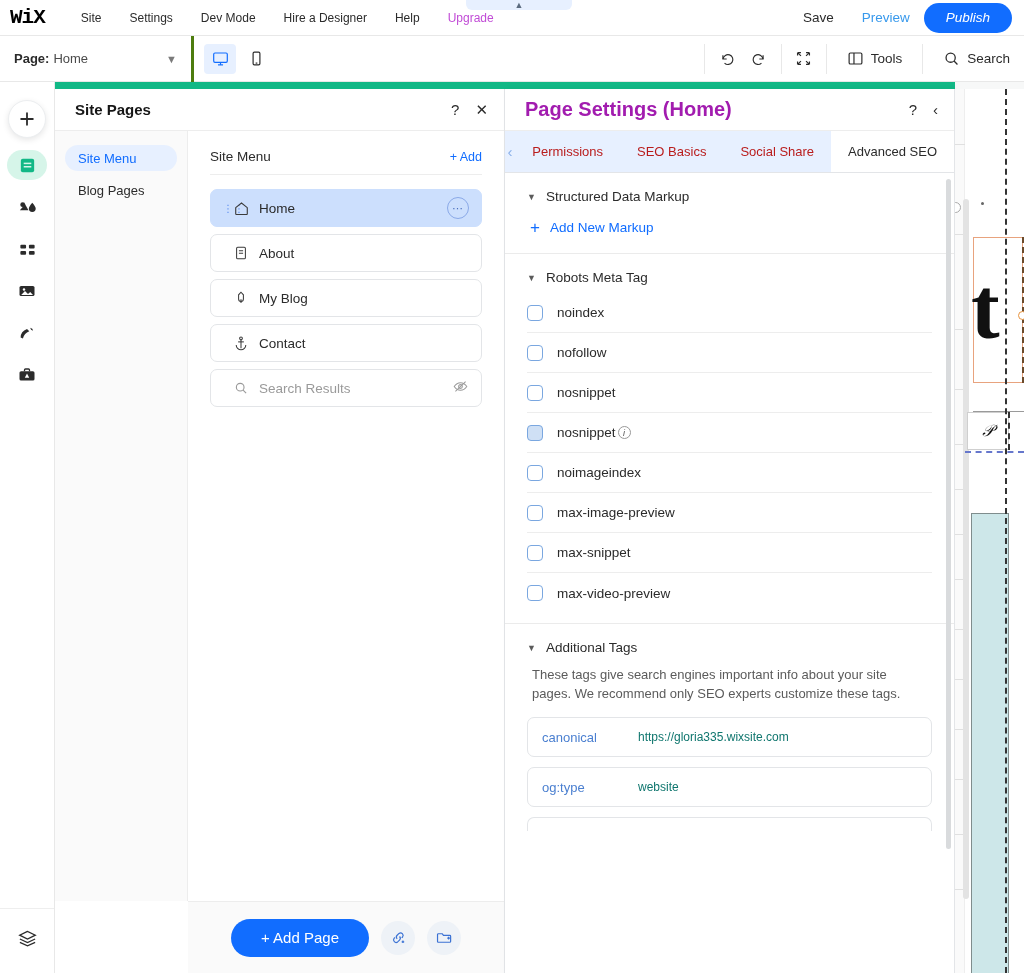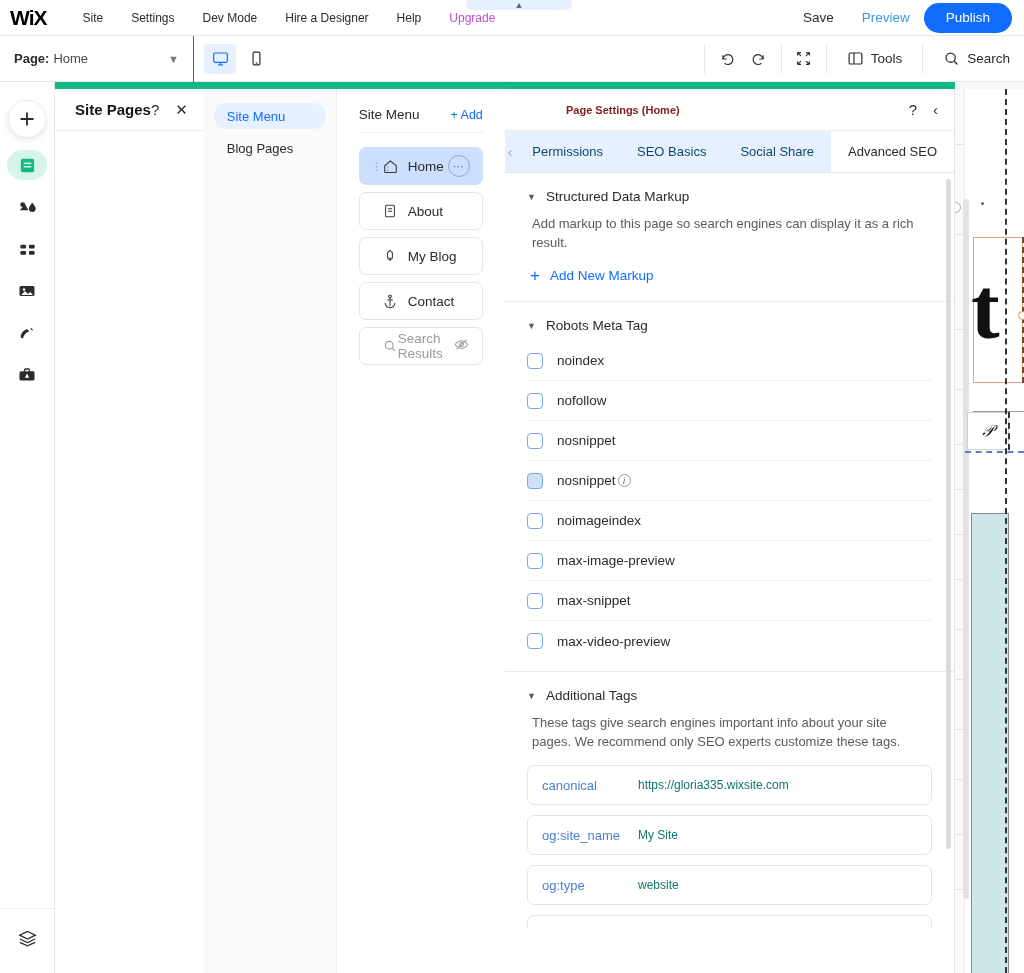--- a/index.html
+++ b/index.html
@@ -12,50 +12,51 @@
 
   
   .topbar {
     position:absolute; left:0; top:0; width:1024px; height:36px;
     background:#fff; border-bottom:1px solid #e8e8e8;
     display:flex; align-items:center;
   }
   .wix-logo {
     font-size:21px; font-weight:bold; letter-spacing:-1px;
     color:#000; margin-left:10px; margin-right:22px;
-    font-family:Liberation Sans, sans-serif;
+    font-family:Liberation Mono, monospace;
   }
   .menu-item {
     font-size:12px; color:#2b2b2b; padding:0 14px; height:36px;
     display:flex; align-items:center; cursor:pointer; white-space:nowrap;
   }
   .menu-item.upgrade { color:#c14bd6; }
   .topbar-right { margin-left:auto; display:flex; align-items:center; padding-right:12px; }
   .tb-save { font-size:13.5px; color:#2b2b2b; padding:0 14px; cursor:pointer; }
   .tb-preview { font-size:13.5px; color:#3899ec; padding:0 14px; cursor:pointer; }
   .tb-publish {
     font-size:13.5px; color:#fff; background:#116dff; border:none;
     border-radius:16px; height:30px; padding:0 22px; cursor:pointer;
     font-family:"Liberation Sans", sans-serif;
+    font-style:italic;
   }
   .upgrade-notch {
     position:absolute; left:466px; top:-12px; width:106px; height:22px;
     background:#e7f0ff; border-radius:6px; display:flex;
     align-items:flex-end; justify-content:center; pointer-events:none;
   }
   .upgrade-notch .chev { font-size:9px; color:#5b6b7f; line-height:10px; }
 
   
   .toolbar2 {
     position:absolute; left:0; top:36px; width:1024px; height:46px;
     background:#fff; border-bottom:1px solid #e8e8e8; display:flex; align-items:center;
   }
   .page-select {
     display:flex; align-items:center; width:194px; height:46px;
-    padding-left:14px; cursor:pointer; border-right:1px solid #4d7c0f;
+    padding-left:14px; cursor:pointer; border-right:3px solid #4d7c0f;
   }
   .page-select .lbl { font-size:13px; font-weight:bold; color:#2b2b2b; }
   .page-select .val { font-size:13px; color:#4a4a4a; margin-left:4px; }
   .page-select .caret { margin-left:auto; margin-right:14px; color:#7a7a7a; font-size:11px; }
   .vp-btn {
     width:32px; height:30px; margin:0 2px; border-radius:4px;
     display:flex; align-items:center; justify-content:center; cursor:pointer;
   }
   .vp-btn.active { background:#e7f0ff; }
   .tb-spacer { flex:1 1 auto; }
@@ -87,21 +88,21 @@
   .rail-item {
     margin-top:12px; width:40px; height:30px; border-radius:15px;
     display:flex; align-items:center; justify-content:center; cursor:pointer; color:#2b2b2b;
   }
   .rail-item.active { background:#d6f5e9; color:#12b886; }
   .rail-bottom { margin-top:auto; width:100%; border-top:1px solid #eee; padding:14px 0 20px; display:flex; justify-content:center; }
 
   
   .sitepages {
     position:absolute; left:55px; top:89px; width:450px; height:884px;
-    background:#fff; border-right:1px solid #e3e5e8; display:flex; 
+    background:#fff; border-right:1px solid #e3e5e8; display:flex; flex-direction:column;
   }
   .sp-header {
     height:42px; display:flex; align-items:center; padding:0 16px 0 20px;
     border-bottom:1px solid #ededed; flex:0 0 auto;
   }
   .sp-title { font-size:15px; font-weight:bold; color:#161616; }
   .sp-header-actions { margin-left:auto; display:flex; align-items:center; gap:16px; }
   .sp-hicon { font-size:15px; color:#2b2b2b; cursor:pointer; line-height:1; }
   .sp-body { flex:1 1 auto; display:flex; min-height:0; }
   .sp-left {
@@ -153,29 +154,29 @@
   
   .pagesettings {
     position:absolute; left:505px; top:89px; width:450px; height:884px;
     background:#fff; border-right:1px solid #e3e5e8; display:flex; flex-direction:column;
     box-shadow:2px 0 6px rgba(0,0,0,.05);
   }
   .ps-header {
     height:42px; flex:0 0 auto; display:flex; align-items:center; padding:0 16px 0 20px;
     border-bottom:1px solid #ededed;
   }
-  .ps-title { font-size:11px; font-weight:bold; color:#7f1d1d;margin-left:41px; }
+  .ps-title { font-size:20px; font-weight:bold; color:#a21caf; }
   .ps-header-actions { margin-left:auto; display:flex; align-items:center; gap:16px; }
   .ps-tabs {
     flex:0 0 auto; height:42px; display:flex; align-items:stretch;
     background:#e7f0ff; border-bottom:1px solid #e3e5e8; overflow:hidden;
   }
   .ps-tab-arrow { width:30px; display:flex; align-items:center; justify-content:center; color:#8ab0ea; cursor:pointer; font-size:15px; }
   .ps-tab {
-    display:flex; align-items:center; padding:0 17px; font-size:13px; color:#0c4a6e;
+    display:flex; align-items:center; padding:0 17px; font-size:13px; color:#b91c1c;
     cursor:pointer; white-space:nowrap;
   }
   .ps-tab.active { background:#fff; color:#2b2b2b; }
   .ps-content { flex:1 1 auto; overflow:hidden; position:relative; }
   .ps-scroll { padding:0 0 10px; }
   .ps-scrollbar {
     position:absolute; right:3px; top:6px; width:5px; height:670px;
     background:#d9dbdd; border-radius:3px;
   }
   .sec-head { display:flex; align-items:center; gap:10px; padding:16px 22px 0; }
@@ -504,21 +505,20 @@
       <div class="ps-tab active">Advanced SEO</div>
     </div>
 
     <div class="ps-content">
       <div class="ps-scroll">
 
         <div class="sec-head">
           <span class="sec-caret">▼</span>
           <span class="sec-title">Structured Data Markup</span>
         </div>
-        <div class="sec-desc">Add markup to this page so search engines can display it as a rich result.</div>
         <div class="link-add">
           <span class="plus">+</span>
           <span>Add New Markup</span>
         </div>
         <div class="sec-divider"></div>
 
         <div class="sec-head">
           <span class="sec-caret">▼</span>
           <span class="sec-title">Robots Meta Tag</span>
         </div>
@@ -565,24 +565,20 @@
 
         <div class="sec-head">
           <span class="sec-caret">▼</span>
           <span class="sec-title">Additional Tags</span>
         </div>
         <div class="sec-desc" style="padding-bottom:14px;">These tags give search engines important info about your site pages. We recommend only SEO experts customize these tags.</div>
 
         <div class="tag-box">
           <span class="tag-key">canonical</span>
           <span class="tag-val">https://gloria335.wixsite.com</span>
-        </div>
-        <div class="tag-box">
-          <span class="tag-key">og:site_name</span>
-          <span class="tag-val">My Site</span>
         </div>
         <div class="tag-box">
           <span class="tag-key">og:type</span>
           <span class="tag-val">website</span>
         </div>
         <div class="tag-box" style="height:14px;border-bottom:none;border-radius:7px 7px 0 0;"></div>
       </div>
       <div class="ps-scrollbar"></div>
     </div>
   </div>

